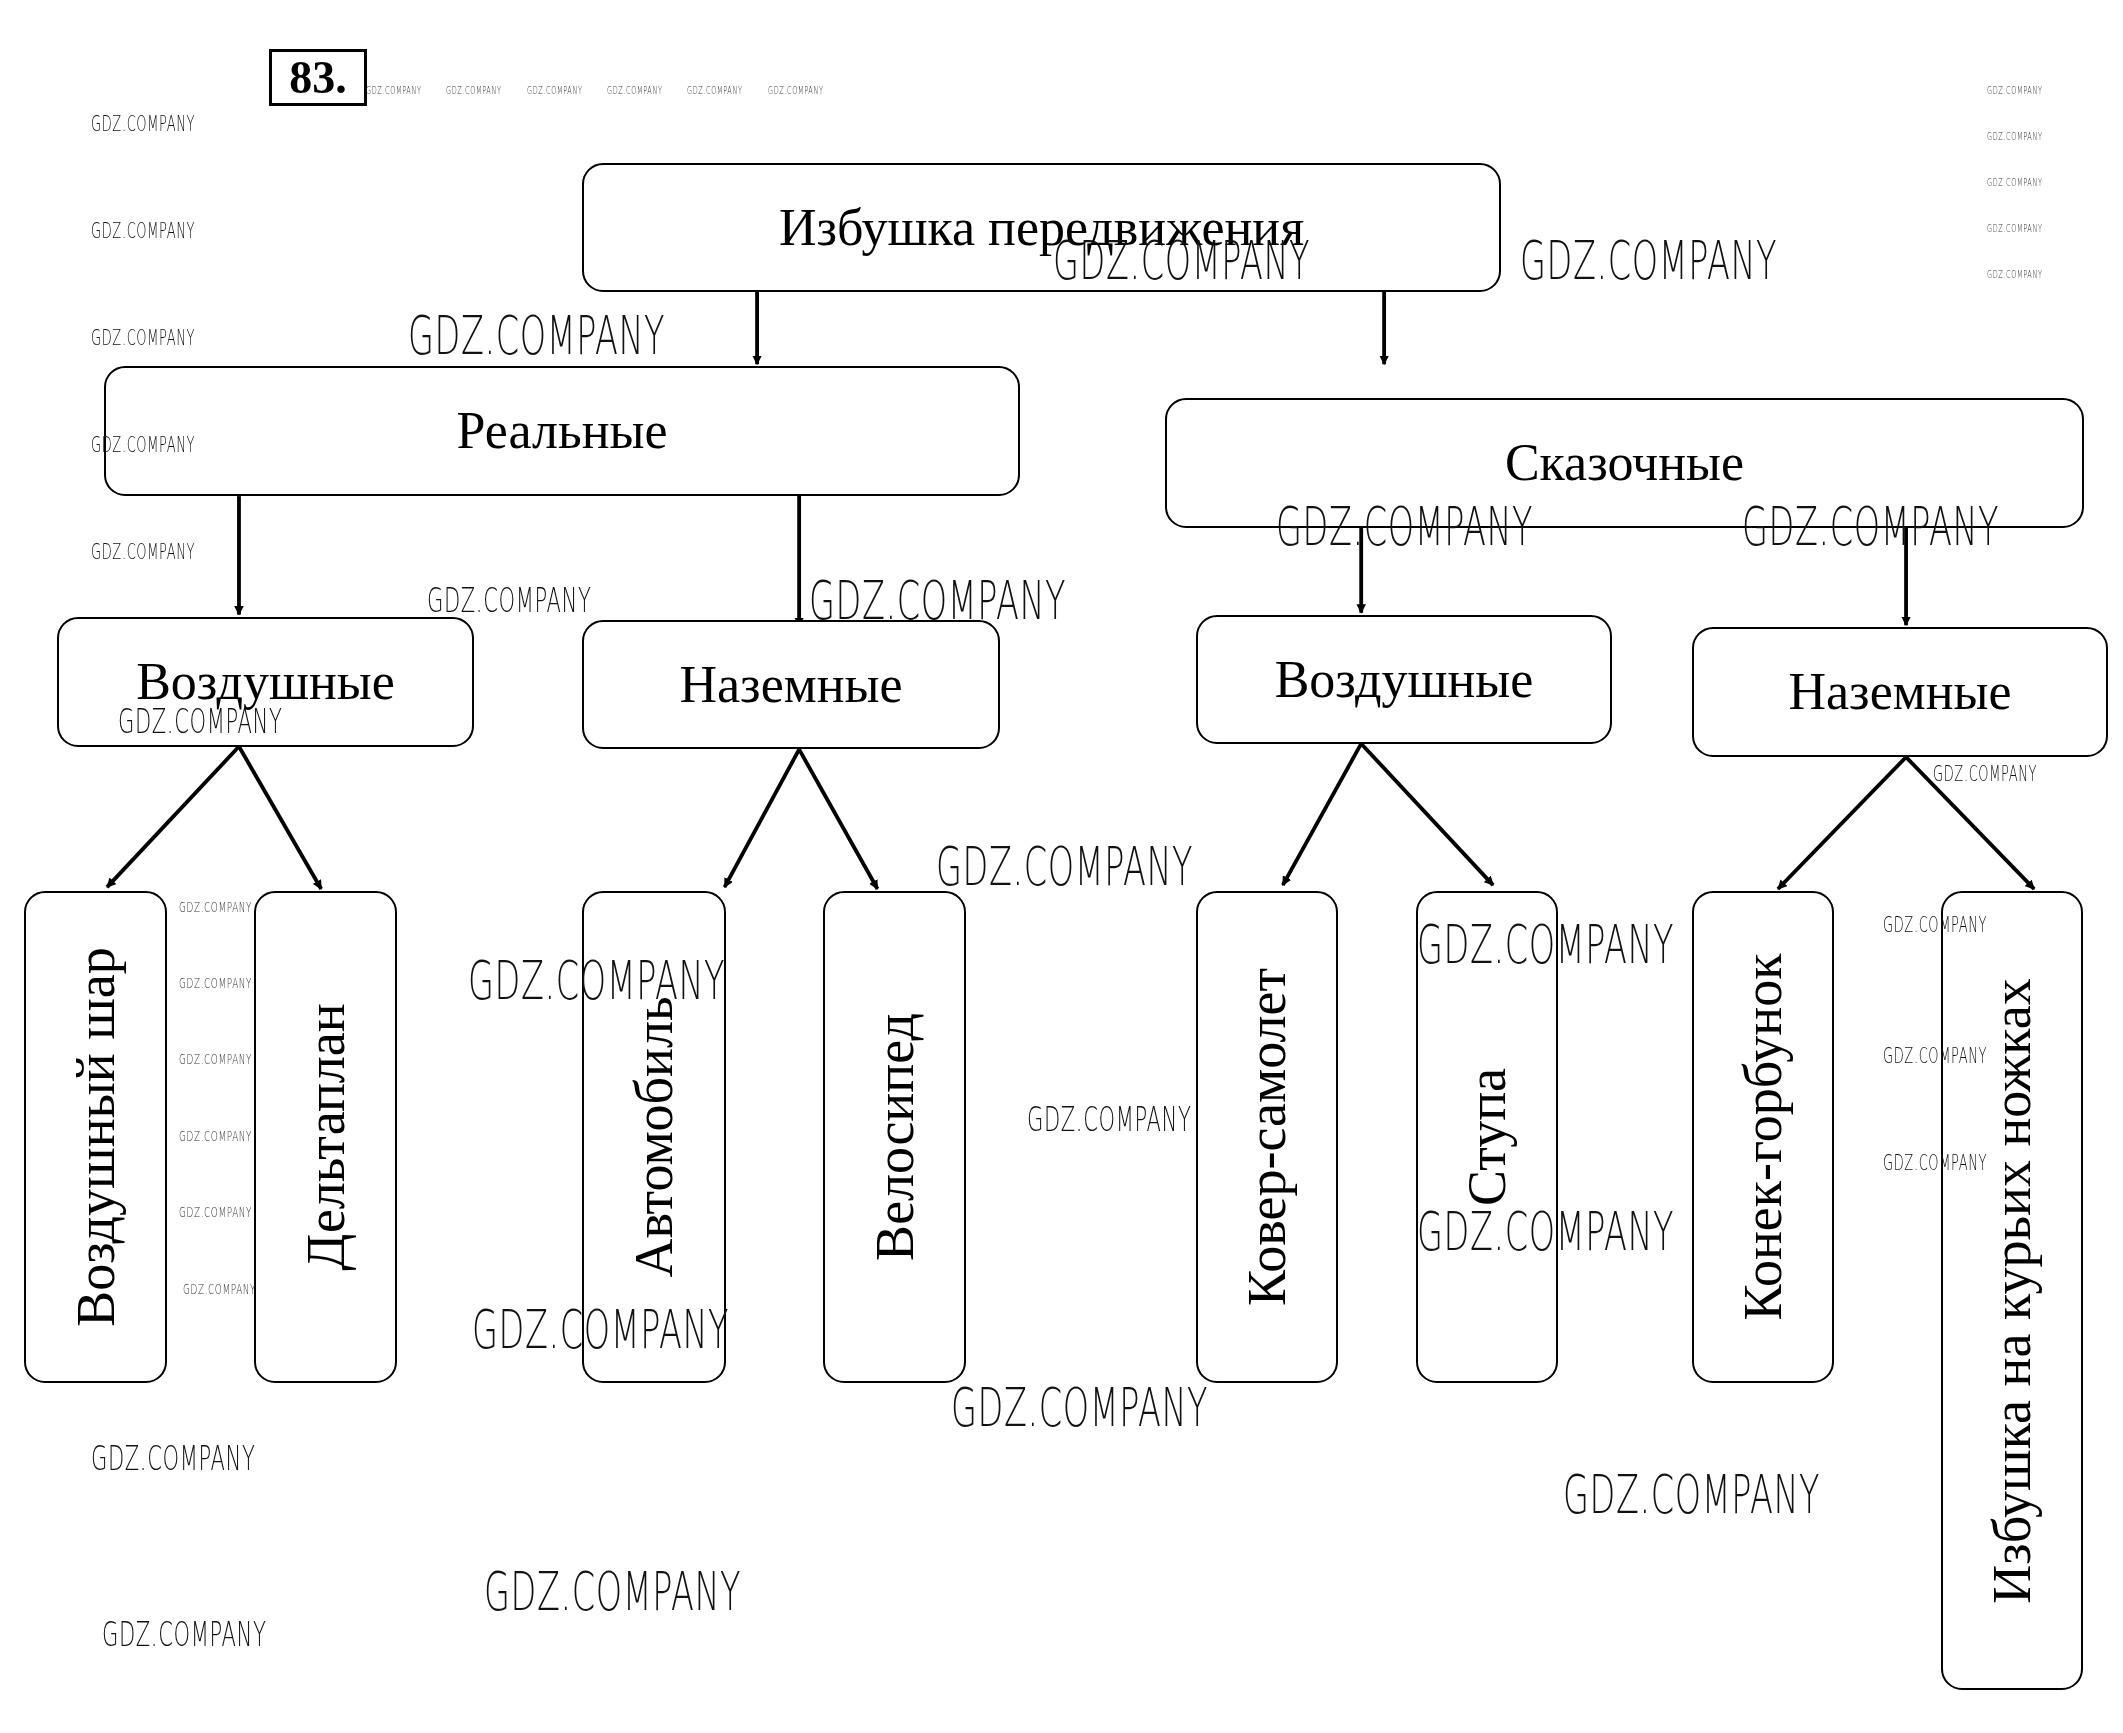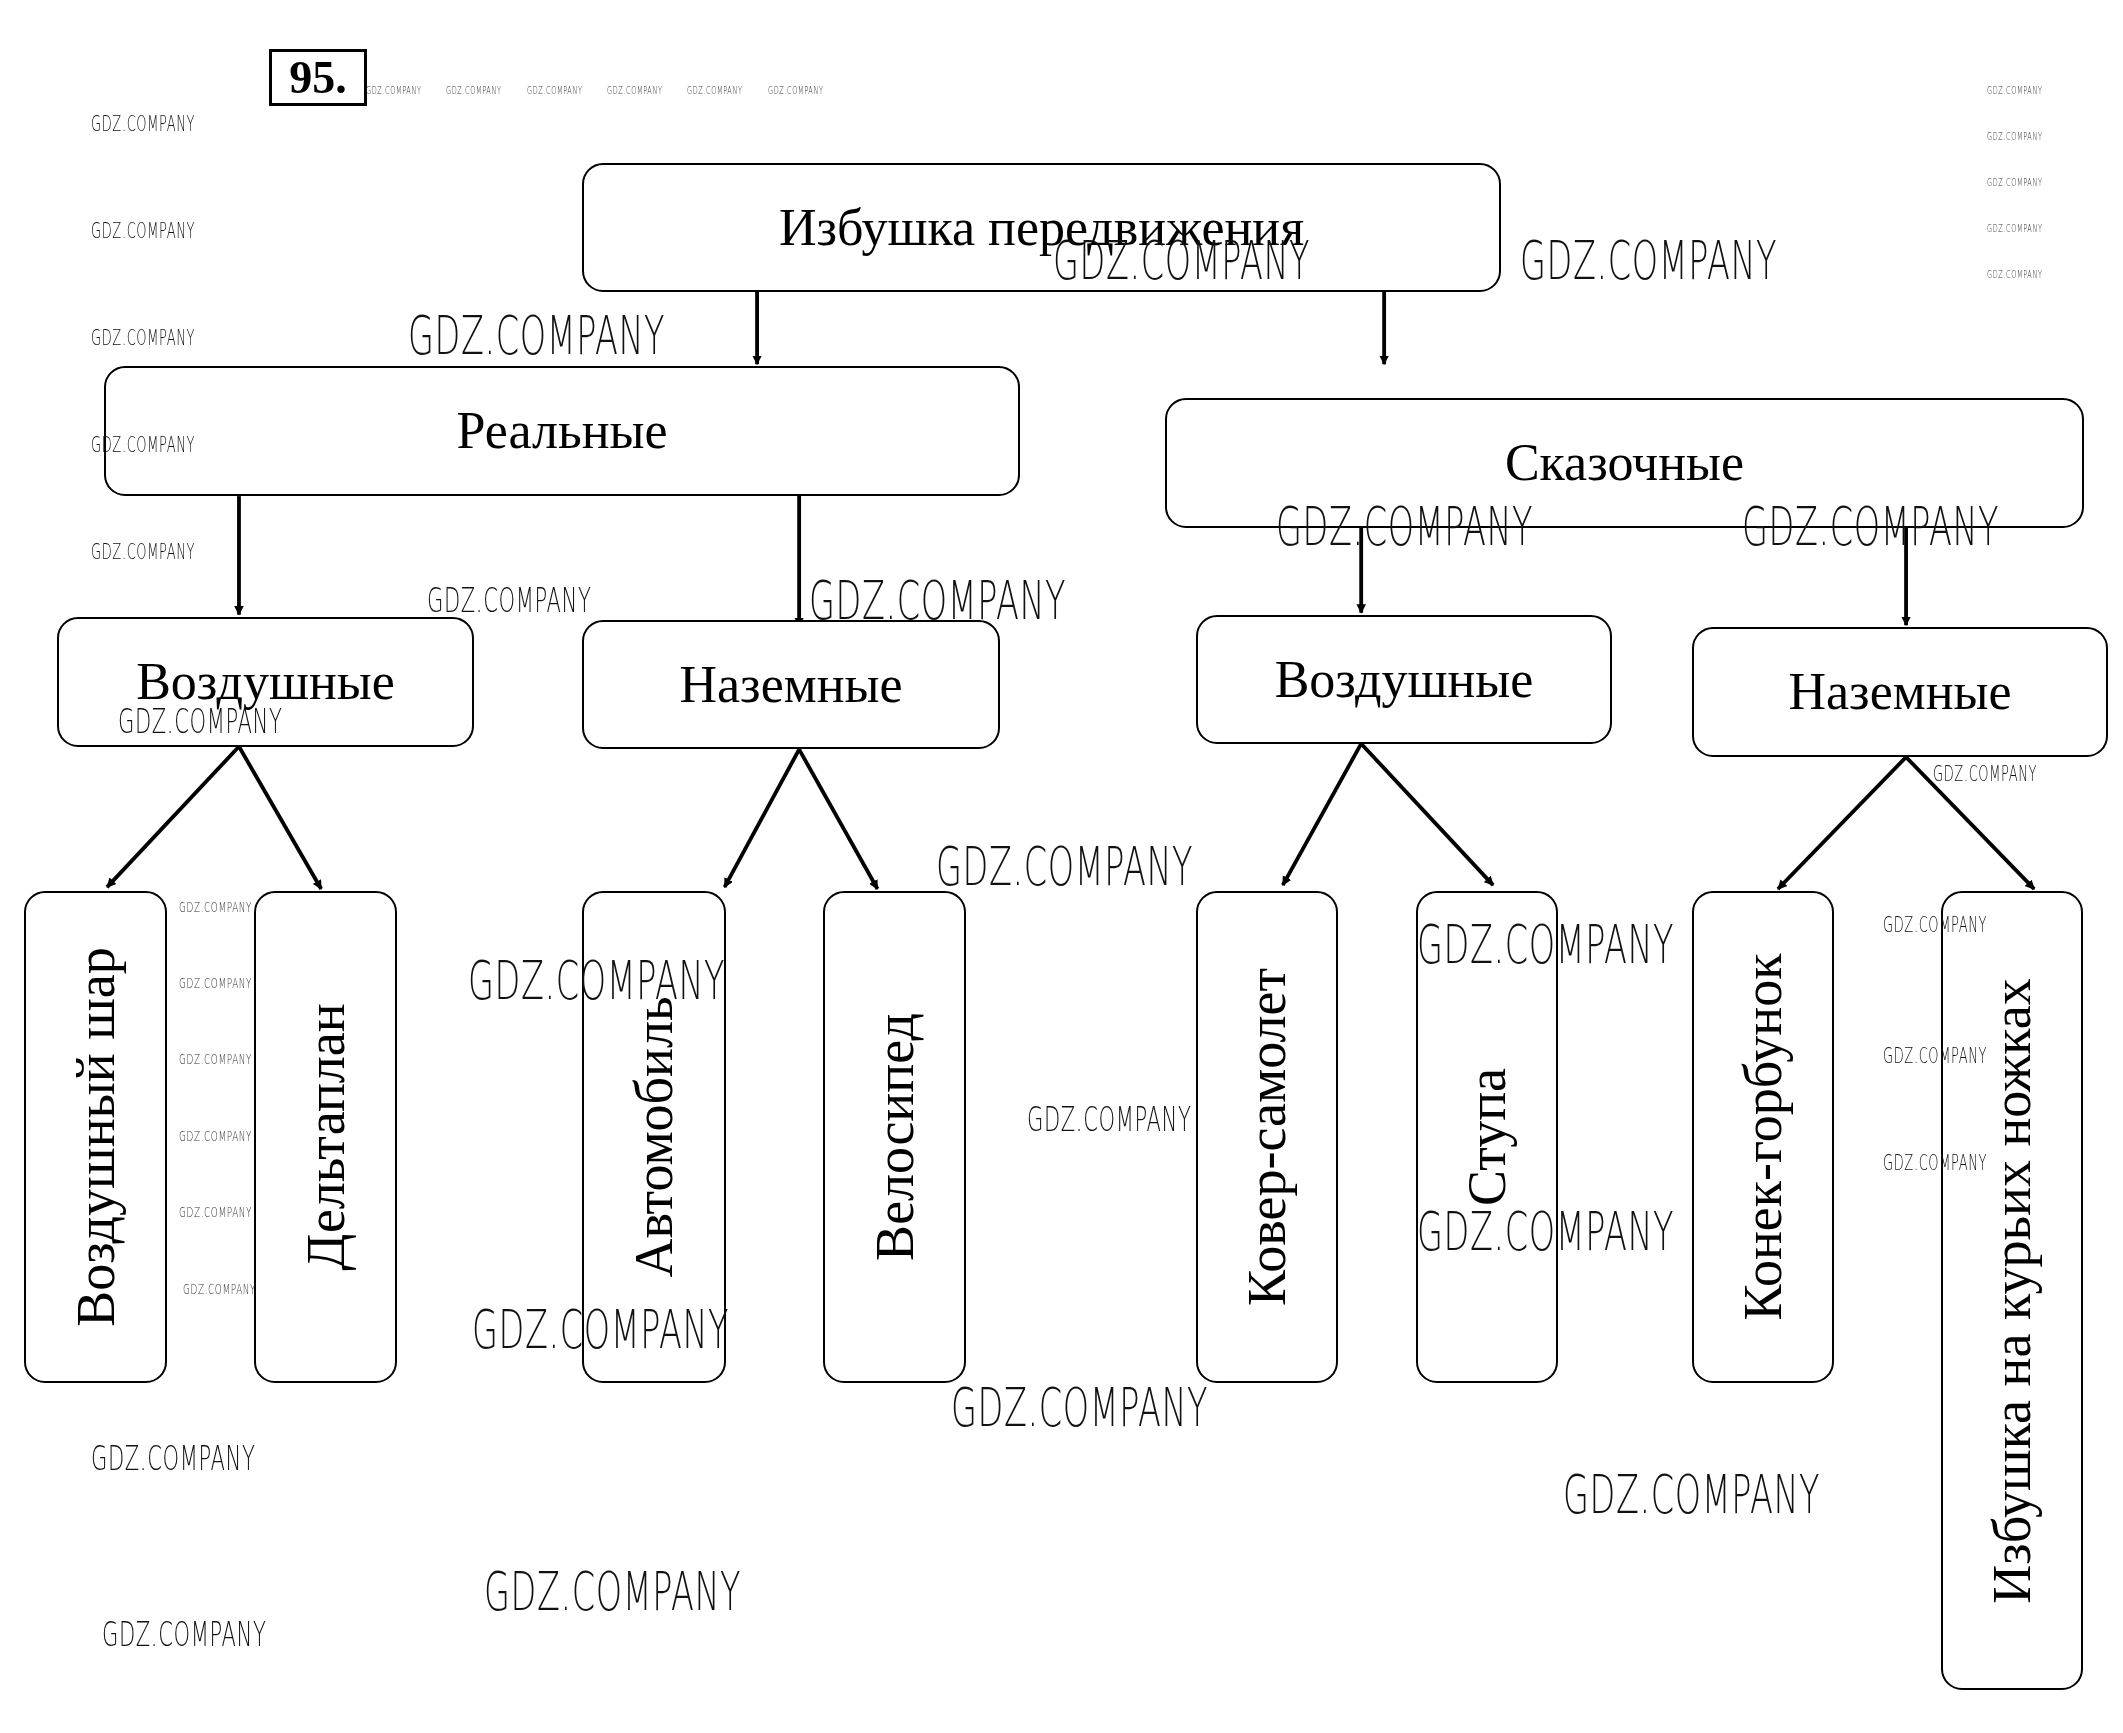--- a/index.html
+++ b/index.html
@@ -14,21 +14,21 @@
   .wm.med { font-size:34px; }
   .wm.small { font-size:21px; }
   .wm.tiny { font-size:10.5px; color:#333; }
   svg#arrows { position:absolute; left:0; top:0; }
 </style>
 </head>
 <body>
 
 <div id="diagram">
 
-  <div class="num">95.</div>
+  <div class="num">83.</div>
 
   <svg id="arrows" width="2124" height="1734" viewBox="0 0 2222 1814">
     <defs>
       <marker id="ah" markerWidth="10" markerHeight="10" refX="9" refY="5" orient="auto" markerUnits="userSpaceOnUse" viewBox="0 0 10 10">
         <path d="M0,0 L10,5 L0,10 z" fill="#000"></path>
       </marker>
     </defs>
     <g stroke="#000" stroke-width="4" fill="none">
       <line x1="792" y1="305" x2="792" y2="381" marker-end="url(#ah)"></line>
       <line x1="1448" y1="305" x2="1448" y2="381" marker-end="url(#ah)"></line>

